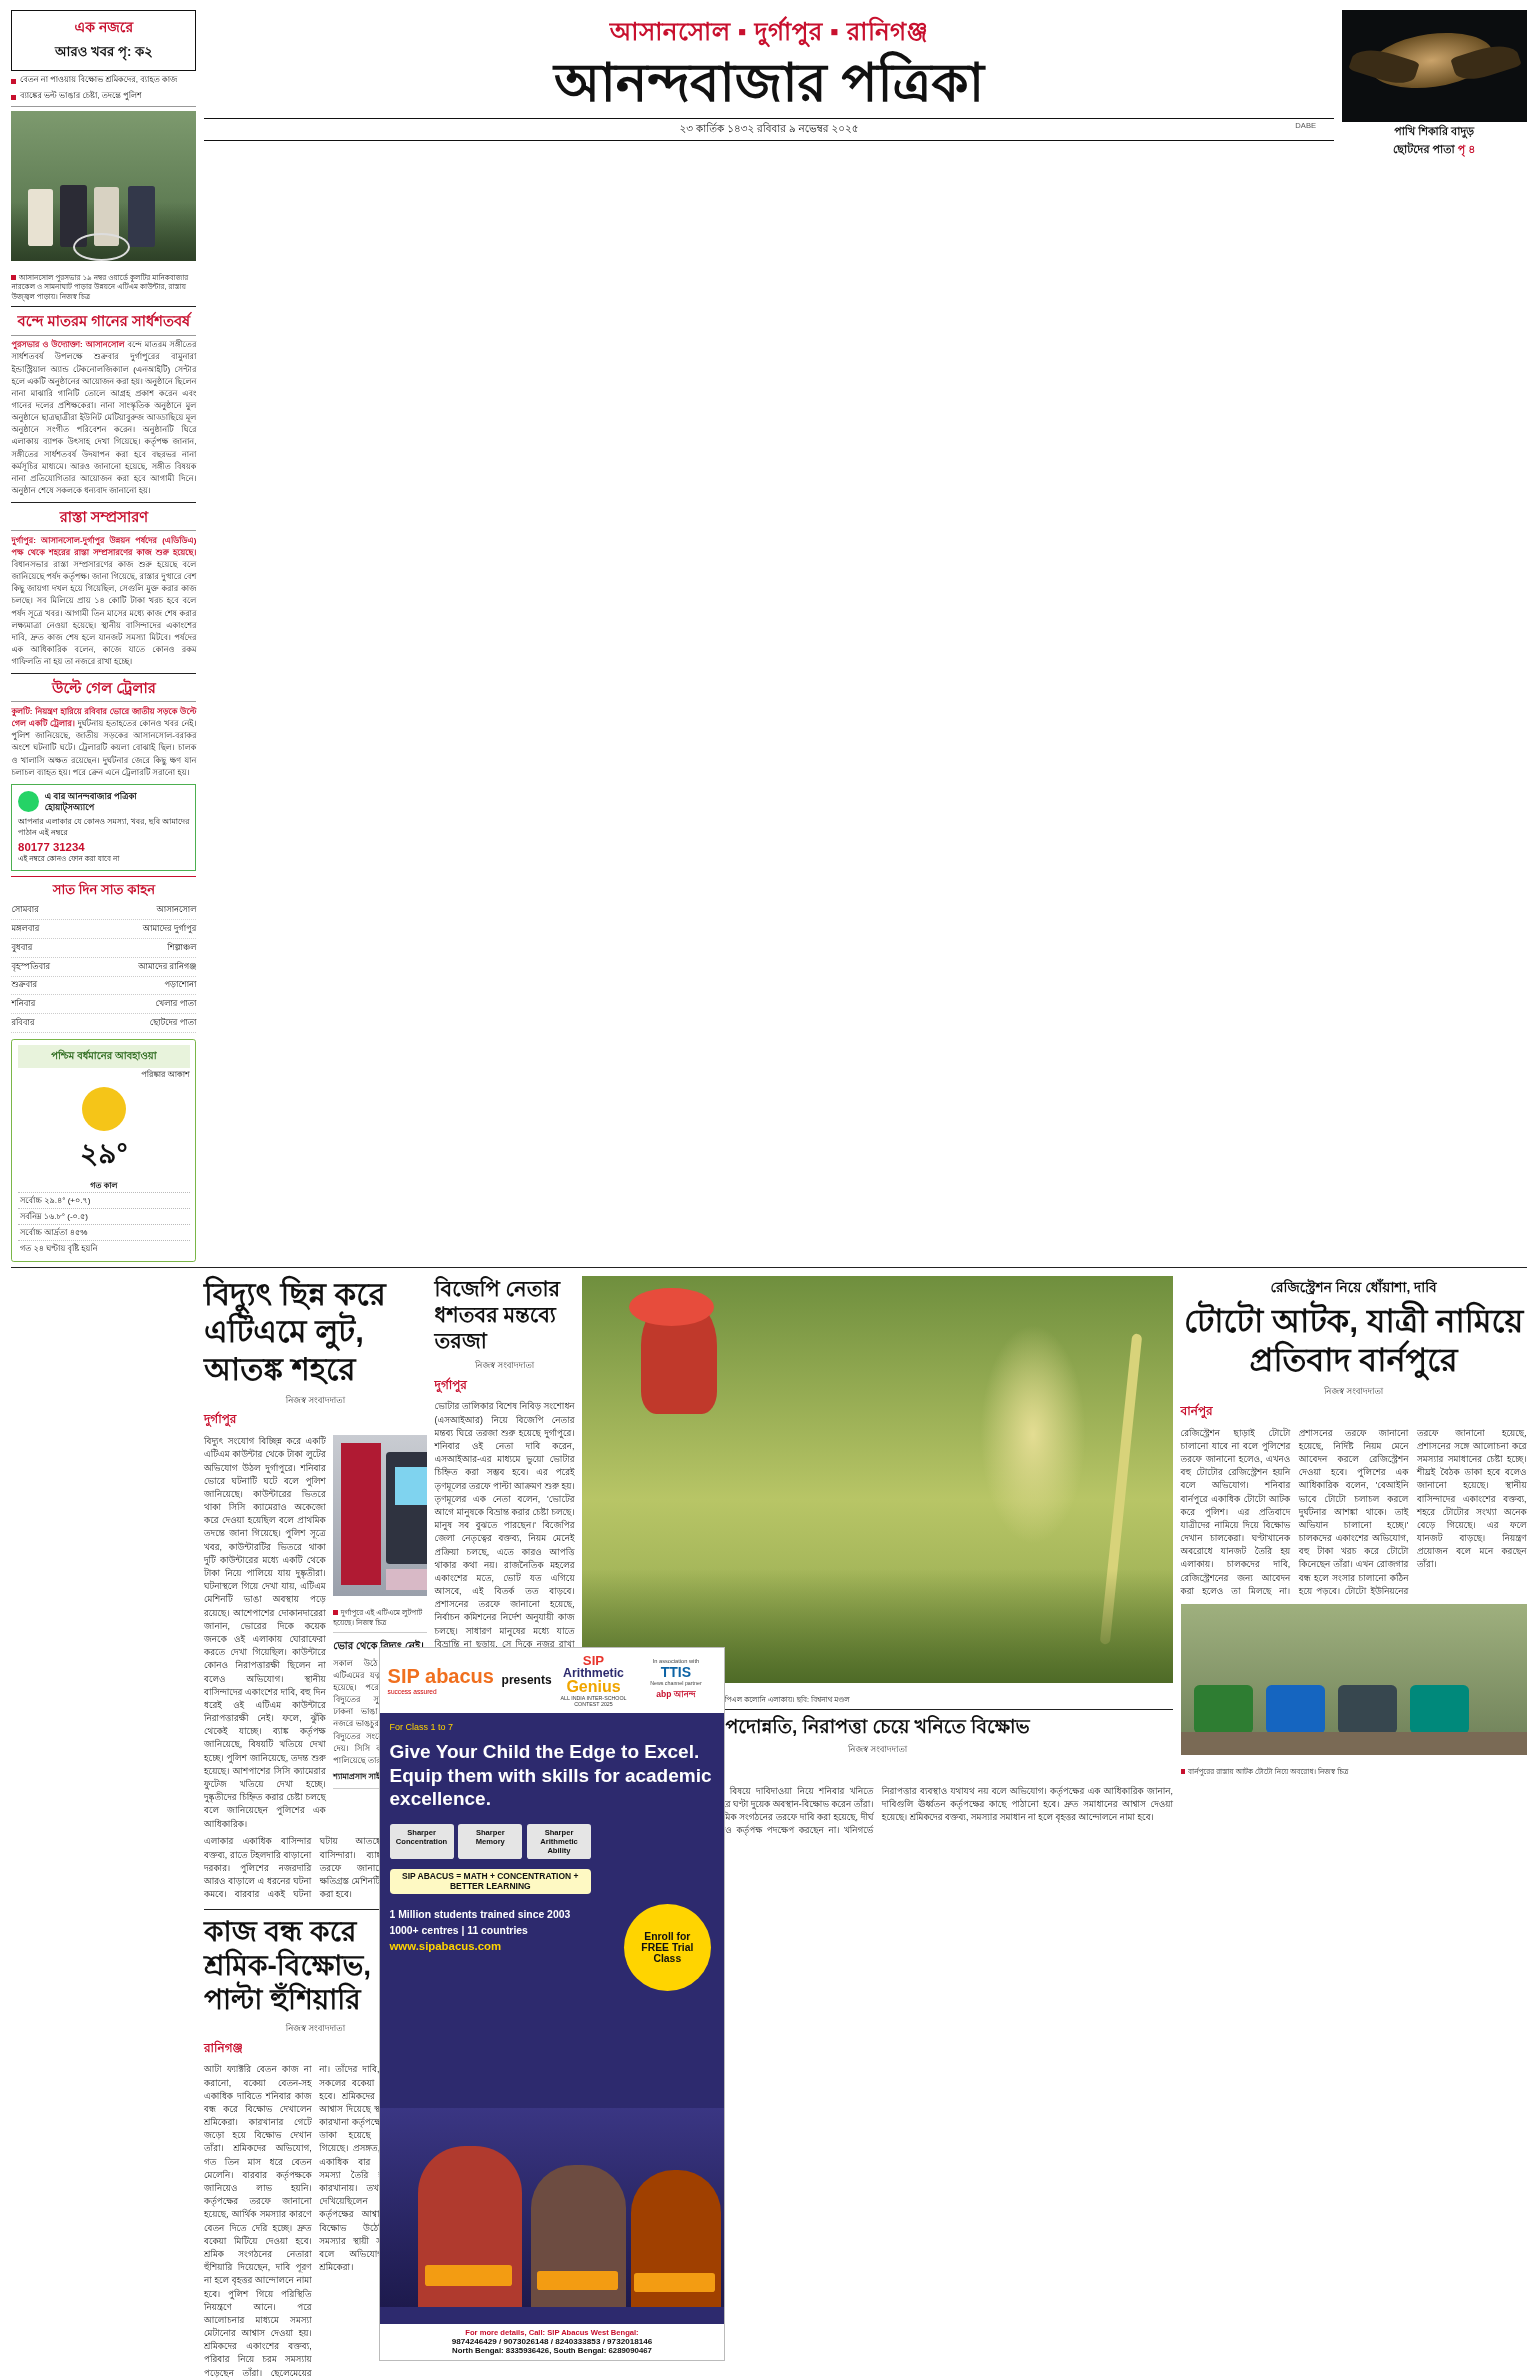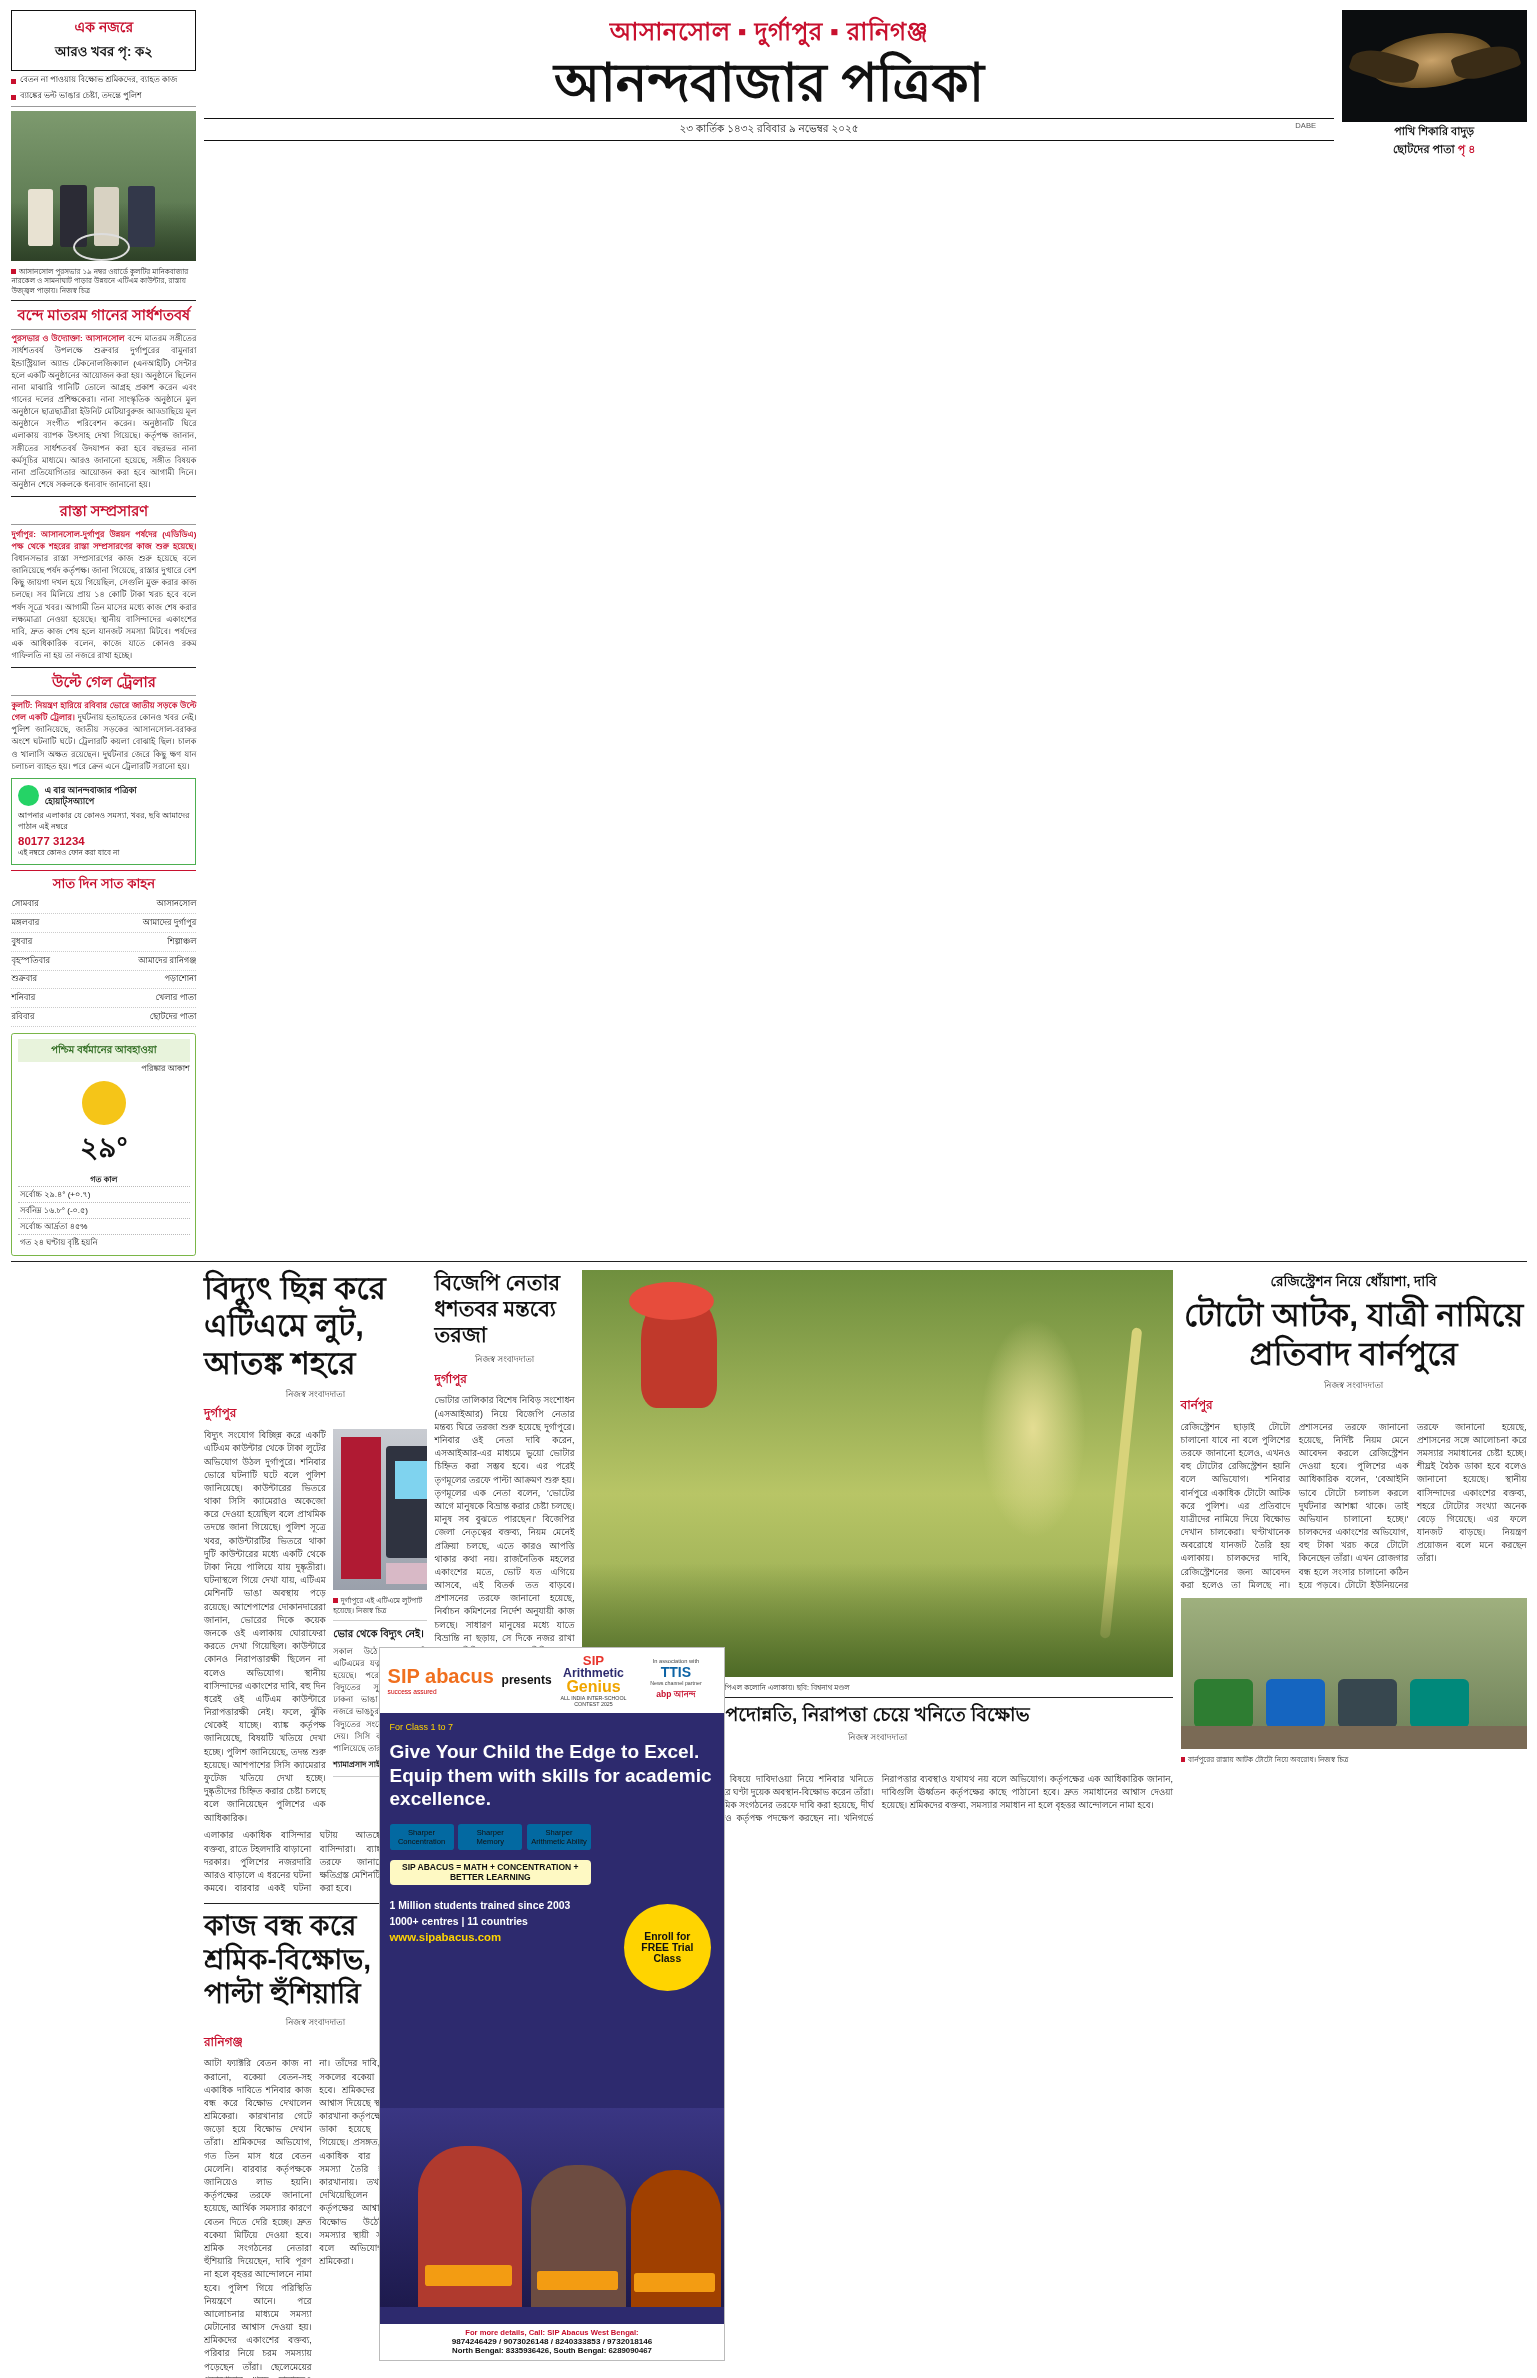--- a/index.html
+++ b/index.html
@@ -35,21 +35,21 @@
   }
   .ek-nojore .t1 { font-size:14px; font-weight:bold; color:#c8102e; }
   .ek-nojore .t2 { font-size:13.2px; font-weight:bold; margin-top:1.9px; }
   .bullet-line { display:flex; gap:3.8px; font-size:8.1px; text-align:left;
      line-height:1.35; margin-top:4.7px; }
   .bullet-line .sq { width:4.7px;height:4.7px;background:#c8102e;margin-top:3.8px;flex:0 0 4.7px;}
 
   .photo {
     width:100%; background:#cfd6d2; position:relative; overflow:hidden;
   }
-  .cap { font-size:7.2px; line-height:1.35; color:#222; margin-top:6px; }
+  .cap { font-size:7.2px; line-height:1.35; color:#222; margin-top:12px; }
   .cap .sq { display:inline-block;width:4.7px;height:4.7px;background:#c8102e;margin-right:2.8px;}
 
   .sec-head {
     color:#c8102e; font-weight:bold; font-size:14.7px; line-height:1.2;
     text-align:center; margin:5.7px 0 2.8px;
   }
 
   
   .masthead-top {
     text-align:center; color:#c8102e; font-weight:bold; font-size:24.6px;
@@ -108,22 +108,22 @@
   .wa-ico { width:21px;height:21px;border-radius:50%;background:#25d366; display:inline-block;}
 
   .satdin { font-size:8.3px; }
   .satdin .r { display:flex; justify-content:space-between; border-bottom:0.9px dotted #ccc; padding:1.9px 0;}
 
   .sip { background:#2d2a6e; color:#fff; position:relative; overflow:hidden;}
   .sip .hdr { background:#fff; color:#111; padding:5.7px 7.6px; display:flex; align-items:center; gap:7.6px;}
   .sipLogo { color:#f06f1e; font-weight:bold; font-size:20px;}
   .yellowbox { background:#fef9c3; color:#111; border-radius:3.8px; padding:2.8px 5.7px;
     font-size:8.5px; font-weight:bold; text-align:center;}
-  .pill { background:#0369a1; color:#111; border-radius:2.8px; font-size:7.6px;
-     padding:3.8px; text-align:center; font-weight:normal; }
+  .pill { background:#e5e5e5; color:#111; border-radius:2.8px; font-size:7.6px;
+     padding:3.8px; text-align:center; font-weight:bold; }
   .center { text-align:center; }
 </style>
 </head>
 <body>
 
 <div class="page">
 
   <div class="top">
 
     <div class="leftcol">

